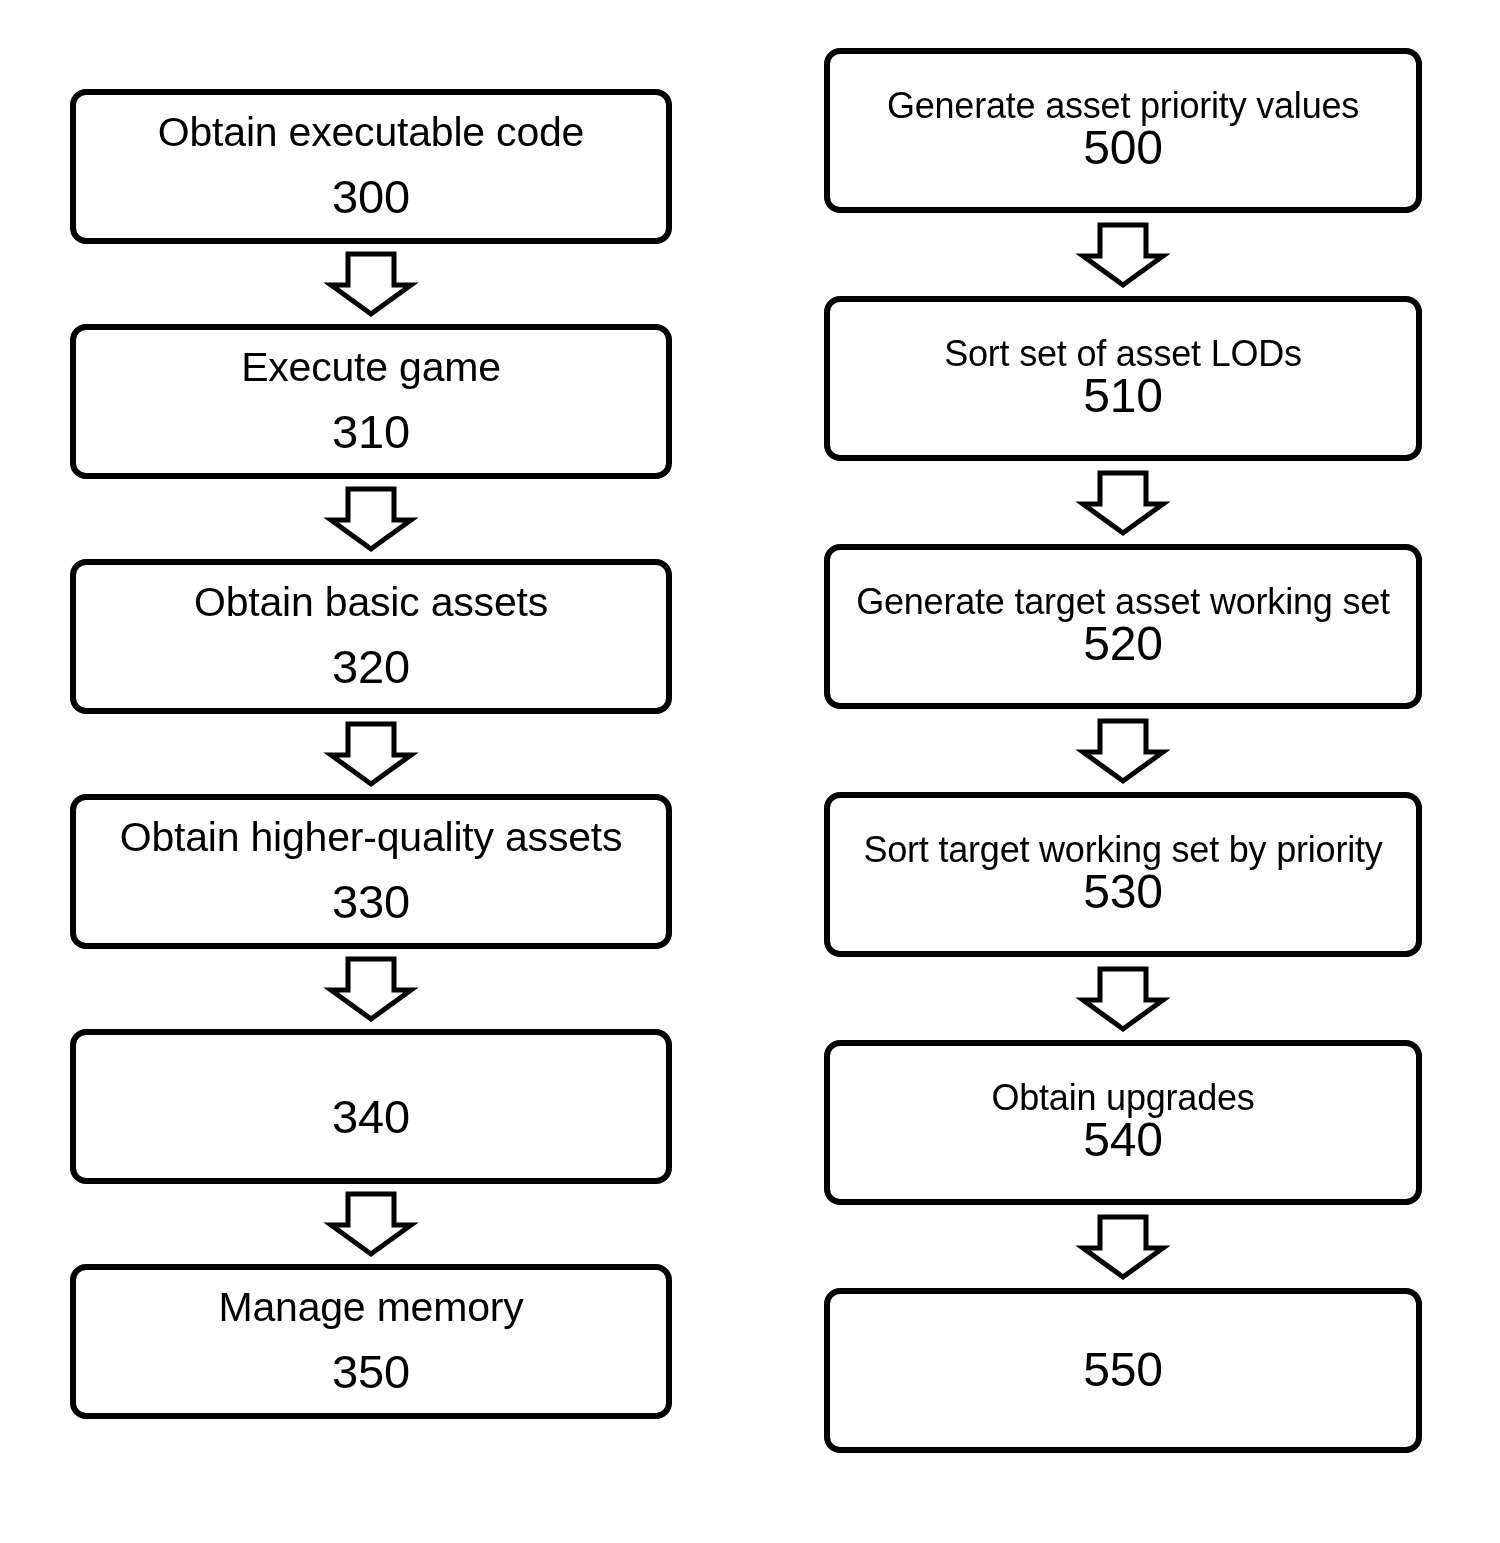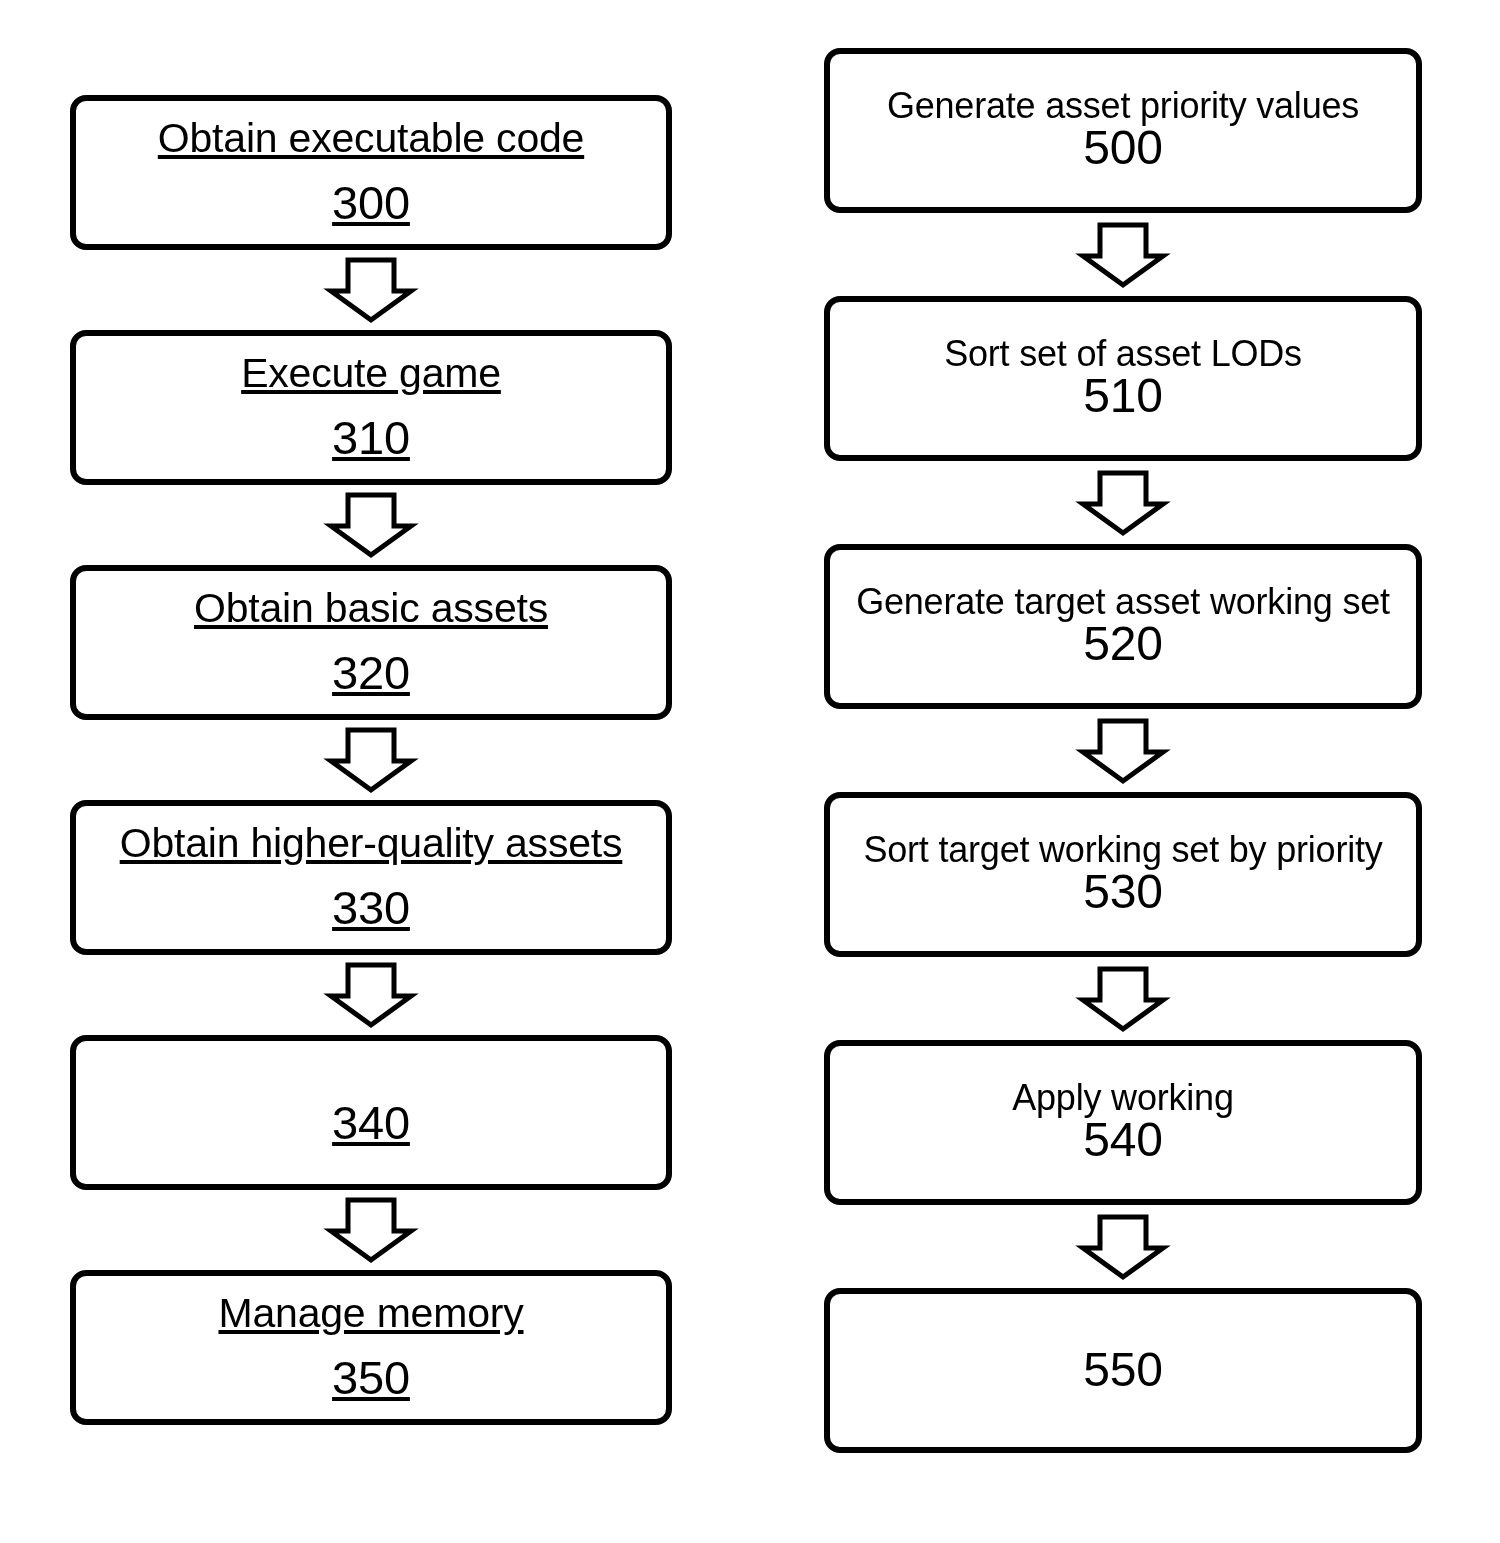--- a/index.html
+++ b/index.html
@@ -27,23 +27,22 @@
   .column {
     position: absolute;
     display: flex;
     flex-direction: column;
     align-items: center;
   }
 
   
   #column-left {
     left: 70px;
-    top: 95px;
+    top: 89px;
     width: 602px;
-    text-decoration: underline;
   }
   #column-left .node-box {
     width: 602px;
     height: 155px;
     border: 6px solid #000000;
     border-radius: 16px;
     background: #ffffff;
     box-sizing: border-box;
     display: flex;
     flex-direction: column;
@@ -210,21 +209,21 @@
       <div class="node-number">530</div>
     </div>
 
     <div class="connector">
       <svg width="84" height="64" viewBox="0 0 84 64">
         <polygon class="arrow-shape" points="19,2 65,2 65,33 82,33 42,62 2,33 19,33"></polygon>
       </svg>
     </div>
 
     <div class="node-box">
-      <div class="node-label">Apply working</div>
+      <div class="node-label">Obtain upgrades</div>
       <div class="node-number">540</div>
     </div>
 
     <div class="connector">
       <svg width="84" height="64" viewBox="0 0 84 64">
         <polygon class="arrow-shape" points="19,2 65,2 65,33 82,33 42,62 2,33 19,33"></polygon>
       </svg>
     </div>
 
     <div class="node-box">

